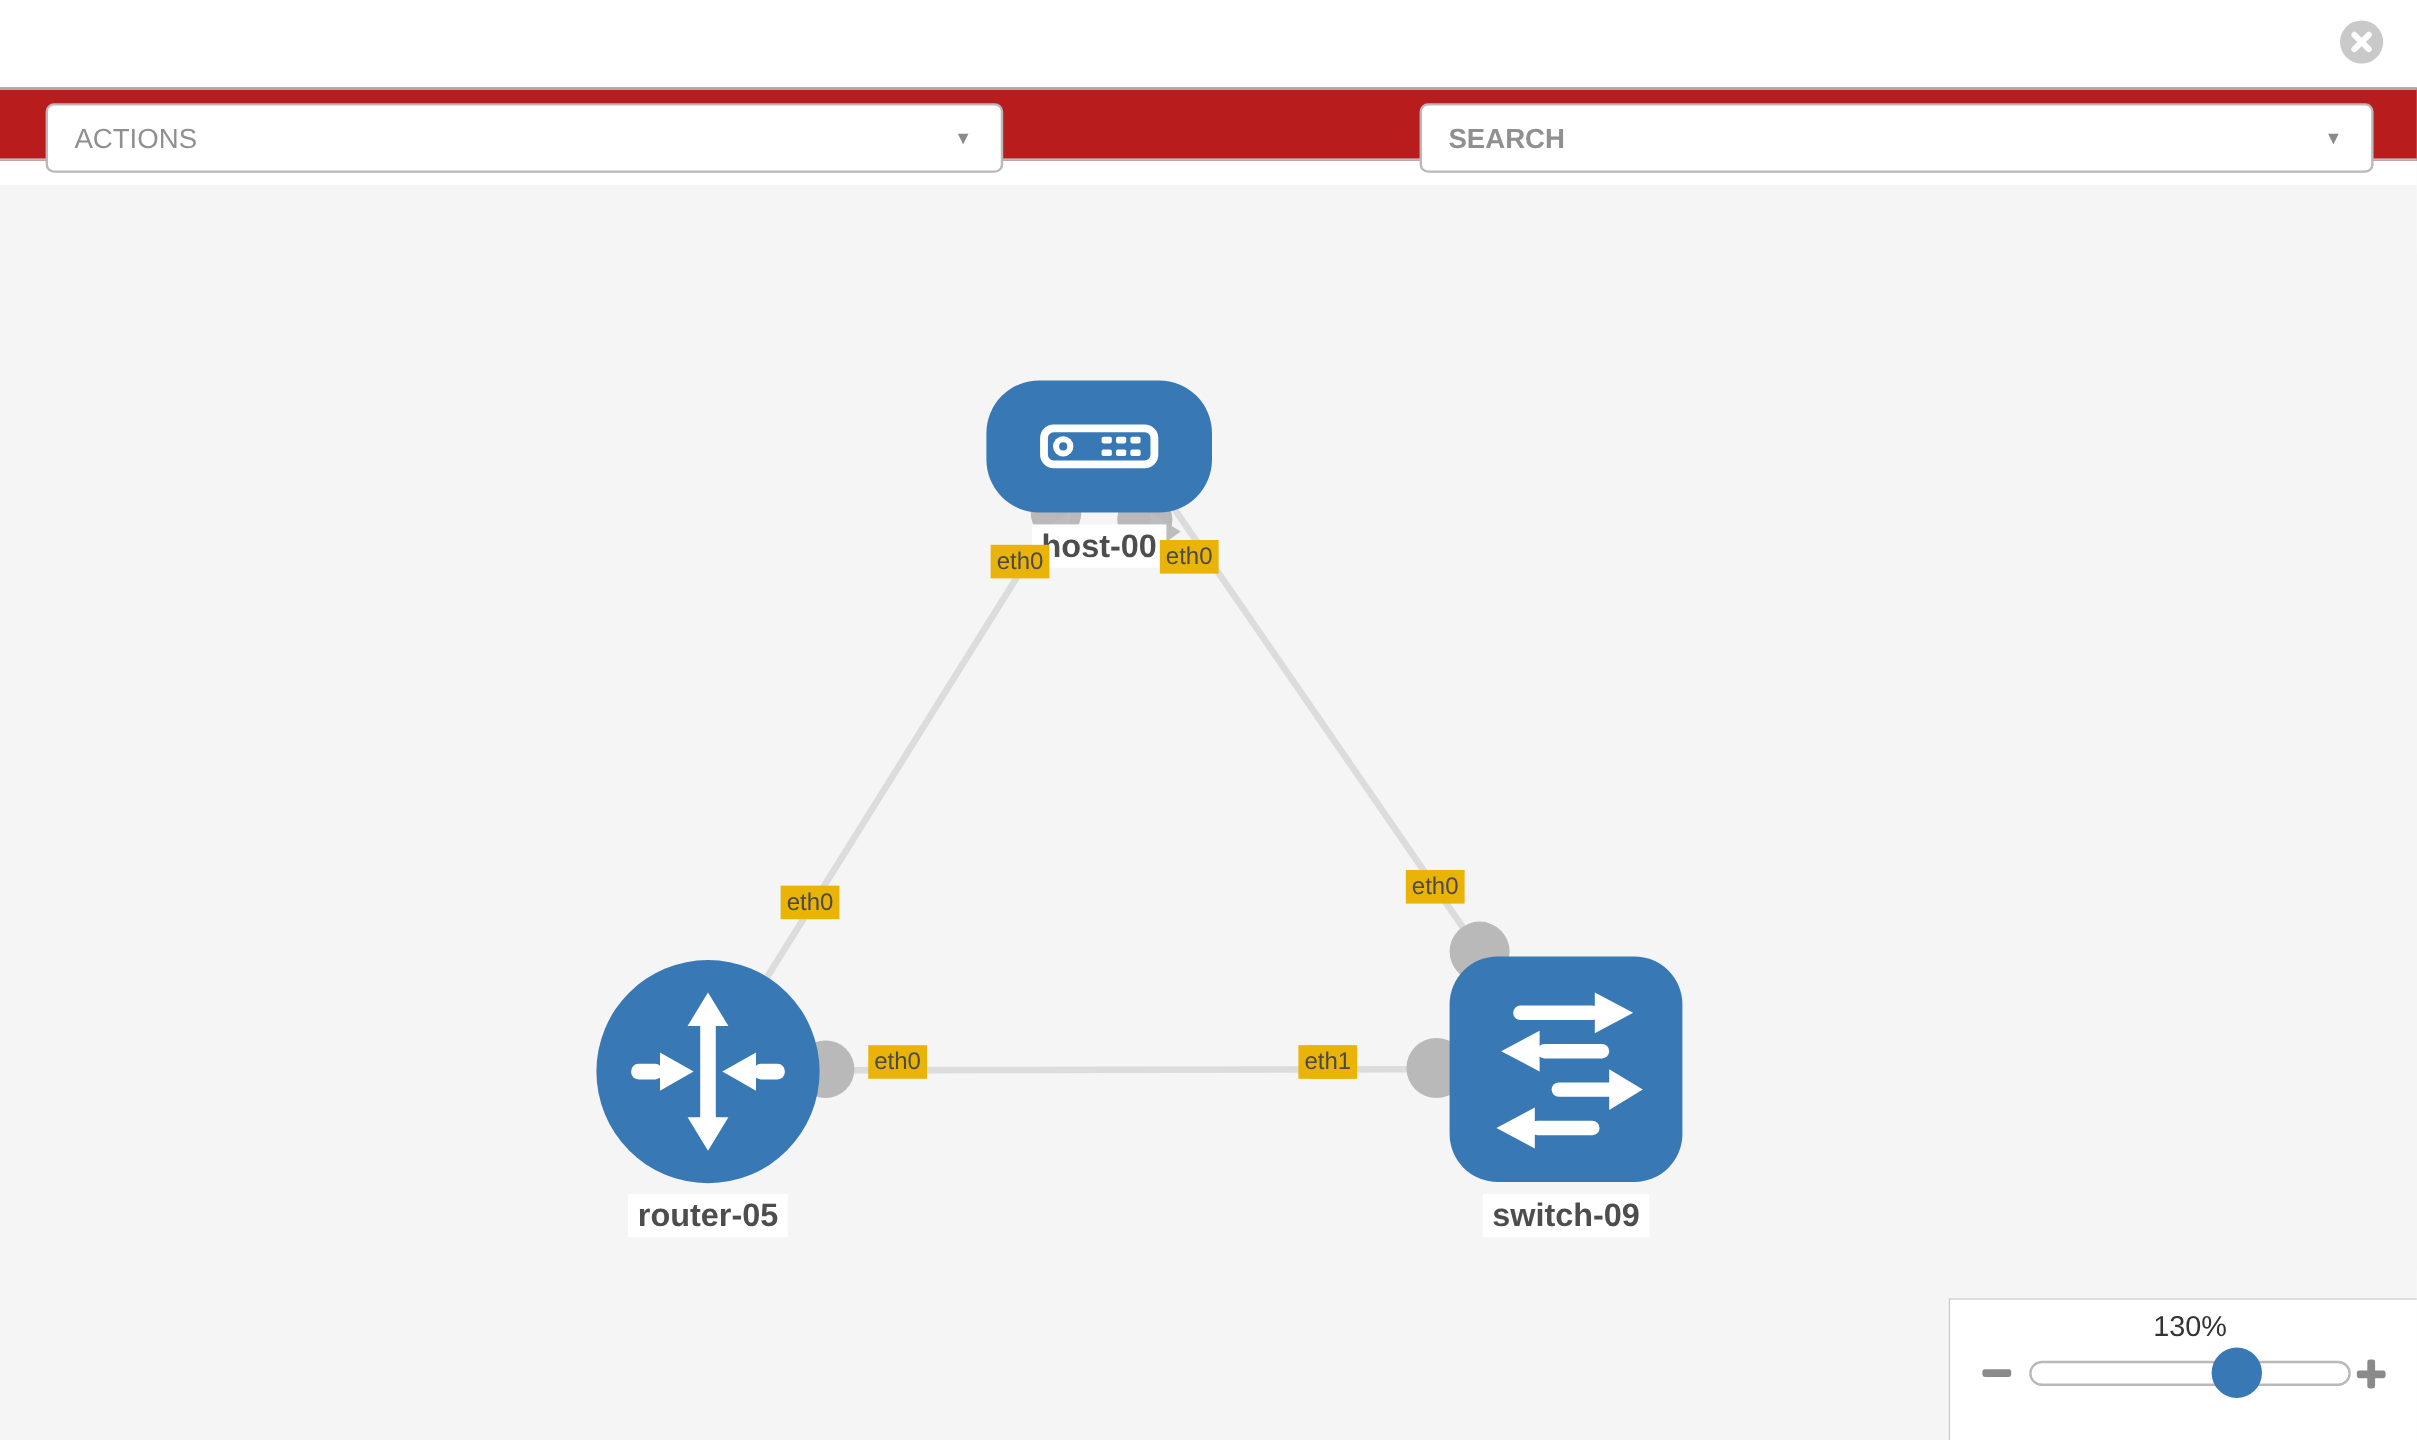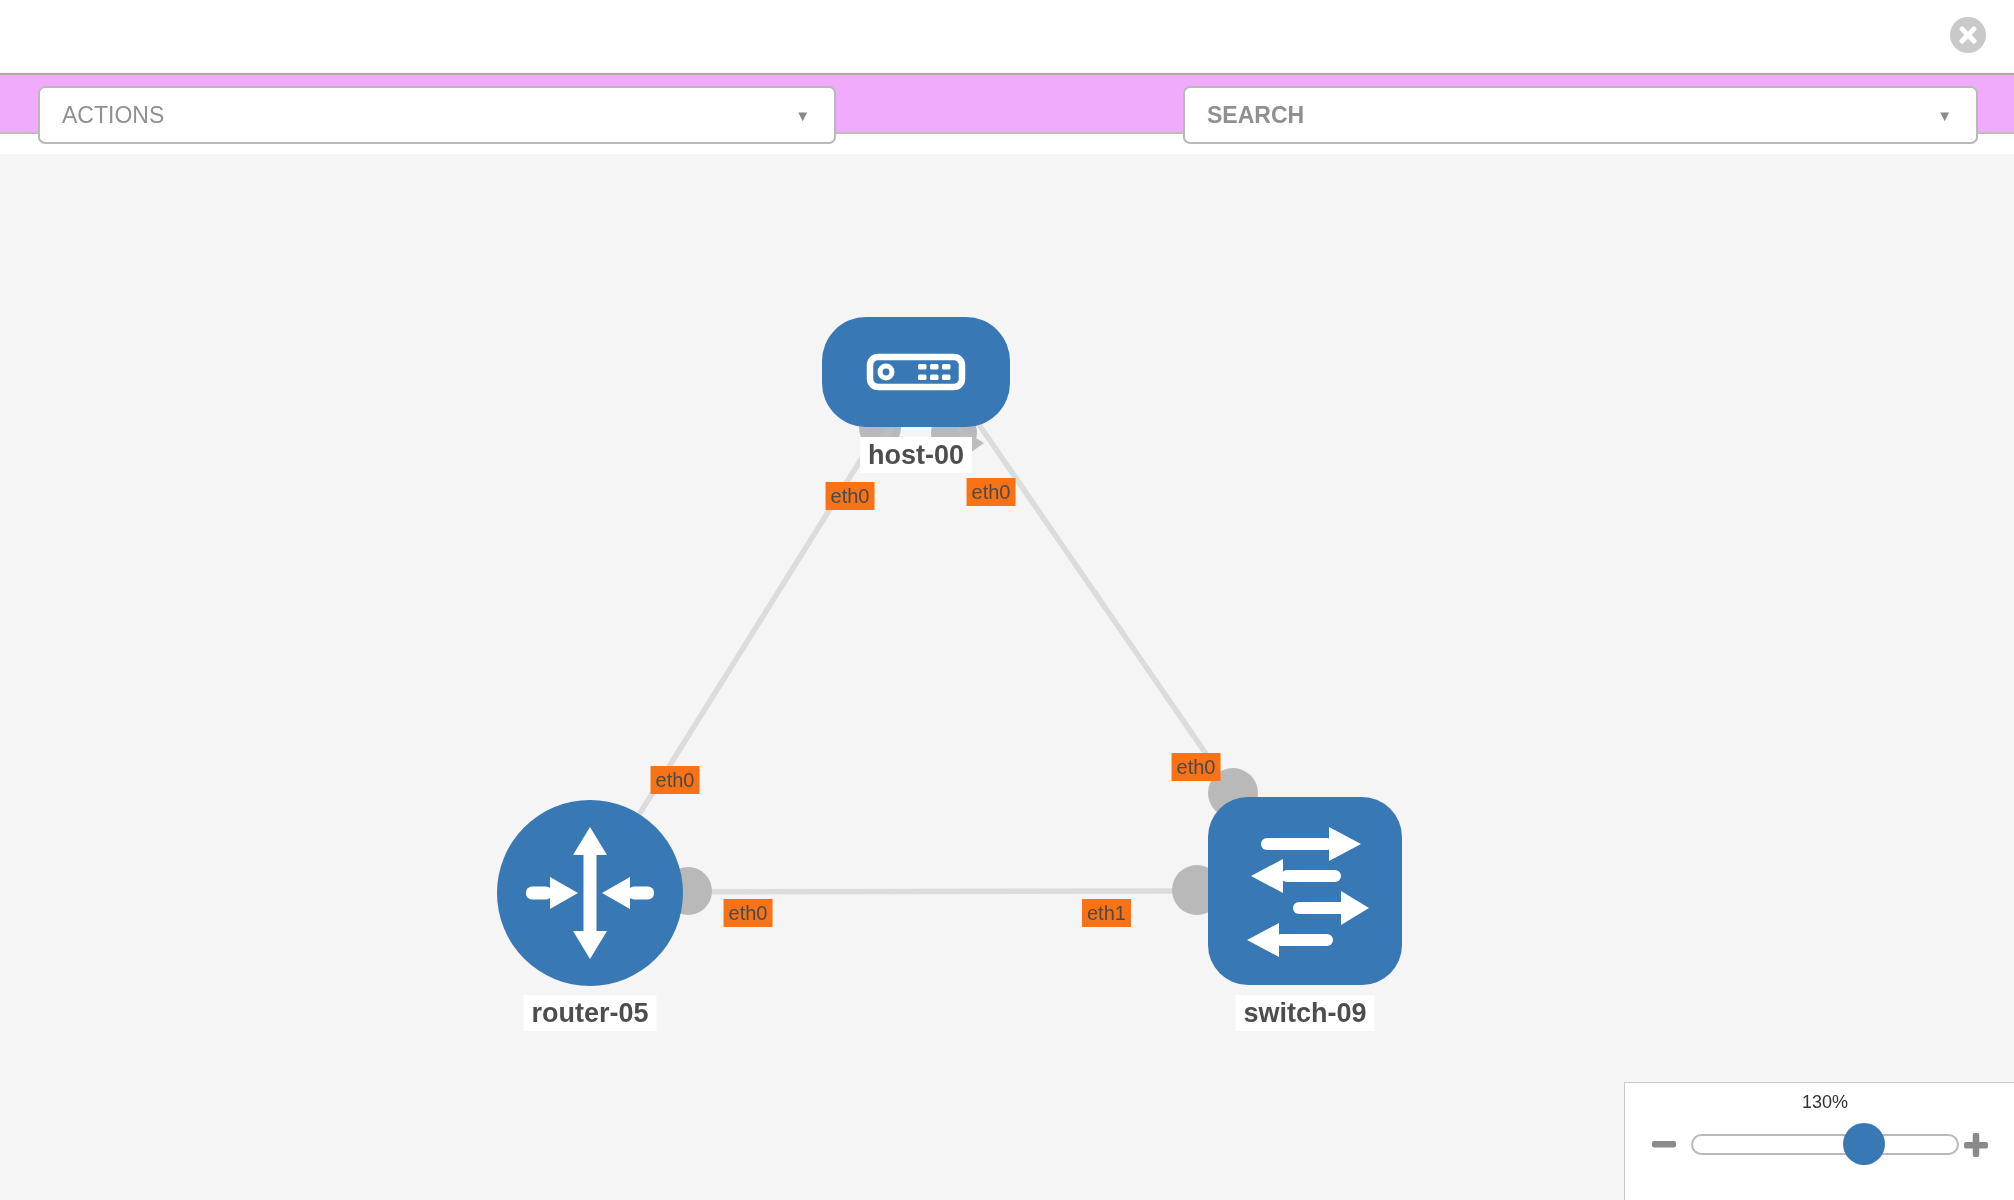--- a/index.html
+++ b/index.html
@@ -13,21 +13,21 @@
   .page-title{
     position:absolute;left:40px;top:50%;transform:translateY(-50%);
     font-size:28px;font-weight:bold;color:#6b6b6b;white-space:nowrap;
   }
   .close-btn{
     position:absolute;right:28px;top:17px;width:36px;height:36px;border-radius:50%;
     background:#c9c9c9;display:flex;align-items:center;justify-content:center;cursor:pointer;
   }
   
   .toolbar{
-    position:absolute;top:73px;left:0;width:2014px;height:61px;background:#f0abfc;
+    position:absolute;top:73px;left:0;width:2014px;height:61px;background:#b91c1c;
     border-top:2px solid #aaaaaa;border-bottom:2px solid #bdbdbd;box-sizing:border-box;
   }
   .select{
     position:absolute;top:11px;height:58px;background:#fff;border:2px solid #b9b9b9;
     border-radius:7px;box-sizing:border-box;display:flex;align-items:center;
     color:#909090;font-size:23px;padding:0 22px;cursor:pointer;
   }
   .select .caret{position:absolute;right:24px;font-size:15px;color:#8a8a8a;}
   .actions-select{left:38px;width:798px;}
   .search-select{left:1183px;width:795px;font-weight:bold;}
@@ -38,34 +38,34 @@
   .canvas{
     position:absolute;top:154px;left:0;width:2014px;height:1046px;
     background:#f5f5f5;overflow:hidden;
   }
   .topology-svg{position:absolute;top:0;left:0;}
   .node-label{
     position:absolute;transform:translate(-50%,-50%);background:#fff;color:#4d4d4d;
     font-size:27px;line-height:34px;padding:1px 8px;white-space:nowrap;font-weight:bold;
   }
   .iface-label{
-    position:absolute;transform:translate(-50%,-50%);background:#f97316;color:#4a4a4a;
-    font-size:20px;line-height:26px;padding:1px 5px;white-space:nowrap;margin-top:28px;
+    position:absolute;transform:translate(-50%,-50%);background:#eab308;color:#4a4a4a;
+    font-size:20px;line-height:26px;padding:1px 5px;white-space:nowrap;
   }
   .iface-label.anchor-left{transform:translate(0,-50%);}
   .iface-label.clipped{width:30px;overflow:hidden;padding-right:0;z-index:1;}
   .iface-label.front{z-index:2;}
   
   .zoom-panel{
     position:absolute;left:1624px;top:928px;width:430px;height:160px;
     background:#fff;border:1px solid #c9c9c9;box-sizing:border-box;
   }
   .zoom-value{
     position:absolute;left:200px;top:9px;transform:translateX(-50%);
-    font-size:18px;color:#333333;
+    font-size:24px;color:#333333;
   }
   .zoom-track{
     position:absolute;left:66px;top:51px;width:268px;height:21px;border-radius:12px;
     background:#fff;border:2px solid #b9b9b9;box-sizing:border-box;cursor:pointer;
   }
   .zoom-handle{
     position:absolute;left:218px;top:40px;width:42px;height:42px;border-radius:50%;
     background:#3878b4;cursor:grab;
   }
   .zoom-minus{position:absolute;left:26px;top:50px;cursor:pointer;}

